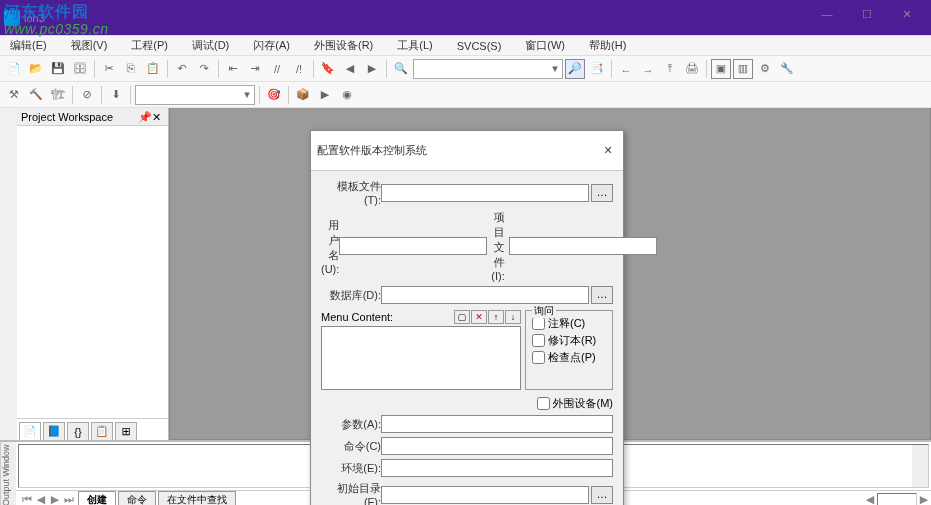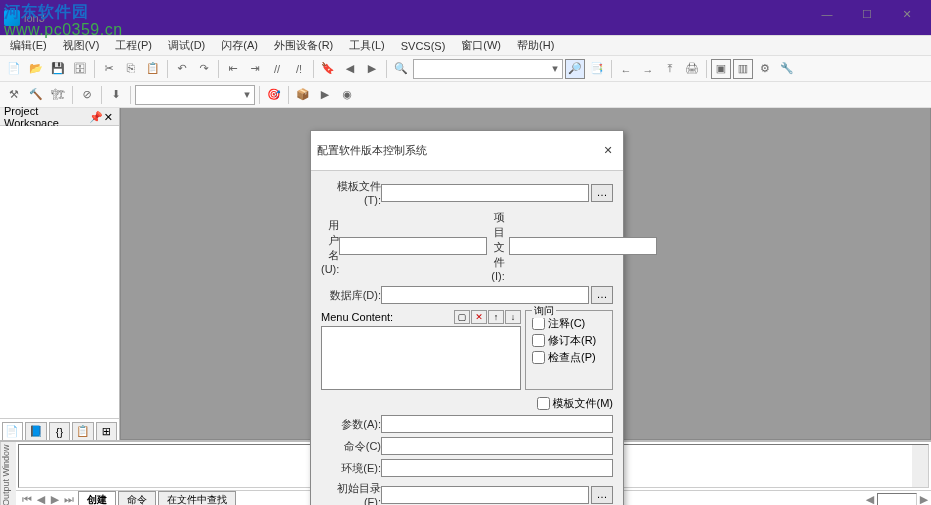--- a/index.html
+++ b/index.html
@@ -6,33 +6,33 @@
 body { background: #f0f0f0; width: 931px; height: 505px; overflow: hidden; position: relative; }
 
 .titlebar { height: 36px; background: #4c1d95; display: flex; align-items: center; padding: 12px 4px; border-bottom: 1px solid #ddd; }
 .titlebar .logo-icon { width:16px; height:16px; background: linear-gradient(135deg,#0af,#08c); border-radius:2px; display:inline-block; }
 .titlebar .title { color: #888; margin-left: 4px; }
 .titlebar .spacer { flex: 1; }
 .titlebar .winbtn { width: 40px; height: 20px; text-align: center; color: #888; cursor: pointer; }
 
 .watermark { position: absolute; top: 2px; left: 4px; z-index: 5; pointer-events:none; }
 .watermark .cn { color: #1a6cc7; font-size: 16px; font-weight: bold; letter-spacing:1px; }
-.watermark .url { color: #3fa94d; font-size: 16px; letter-spacing:0.5px; margin-top:-2px; }
-
-.menubar { height: 20px; background: #f5f5f5; display: flex; align-items: center; padding-left: 6px; gap: 8px; border-bottom: 1px solid #e0e0e0; }
+.watermark .url { color: #3fa94d; font-size: 14px; letter-spacing:0.5px; margin-top:-2px;font-style:italic; }
+
+.menubar { height: 20px; background: #f5f5f5; display: flex; align-items: center; padding-left: 6px; gap: 16px; border-bottom: 1px solid #e0e0e0; }
 .menubar span { padding: 2px 4px; cursor: pointer; color: #333; }
 
 .toolbar { height: 26px; background: #f8f8f8; display: flex; align-items: center; padding: 0 4px; gap: 2px; border-bottom: 1px solid #e0e0e0; }
 .toolbar .tbtn { width: 20px; height: 20px; display: flex; align-items: center; justify-content: center; cursor: pointer; color: #666; border: 1px solid transparent; }
 .toolbar .sep { width: 1px; height: 18px; background: #ccc; margin: 0 2px; }
 .toolbar .combo { height: 20px; border: 1px solid #aaa; background: #fff; min-width: 100px; display: flex; align-items: center; }
 .toolbar .combo .arr { width: 14px; text-align: center; color: #666; }
 
 .mainarea { display: flex; height: 332px; }
-.sidebar { width: 120px; background: #fff; border-right: 1px solid #bbb; display: flex; flex-direction: column; }
+.sidebar { width: 152px; background: #fff; border-right: 1px solid #bbb; display: flex; flex-direction: column; margin-left: 17px; }
 .sidebar .hdr { height: 18px; background: #eee; border-bottom: 1px solid #ccc; padding: 2px 4px; font-size: 10px; display: flex; align-items: center; }
 .sidebar .hdr .pin { margin-left: auto; width:12px; height:12px; cursor:pointer; }
 .sidebar .hdr .close { width:12px; height:12px; cursor:pointer; margin-left:2px; }
 .sidebar .tree { flex:1; background:#fff; }
 .sidebar .tabs { height: 22px; display: flex; align-items: flex-end; border-top: 1px solid #ccc; padding: 0 2px; gap:2px; }
 .sidebar .tabs .tab { width: 22px; height: 18px; border: 1px solid #aaa; background: #eee; display:flex; align-items:center; justify-content:center; cursor:pointer; border-bottom:none; }
 .sidebar .tabs .tab.active { background:#fff; }
 
 .canvas { flex:1; background: #9b9b9b; border: 1px solid #888; border-top:none; position:relative; }
 
@@ -265,21 +265,21 @@
           </label>
         <label>
             <input type="checkbox" style=""> 
             <span>检查点(P)</span>
           </label>
       </div>
     </div>
 
     <div class="chk">
       <input type="checkbox" style=""> 
-        <span>模板文件(M)</span>
+        <span>外围设备(M)</span>
     </div>
 
     <div class="row">
       <label>参数(A):</label>
       <input type="text" value="" style="">
     </div>
     <div class="row">
       <label>命令(C)</label>
       <input type="text" value="" style="">
     </div>

